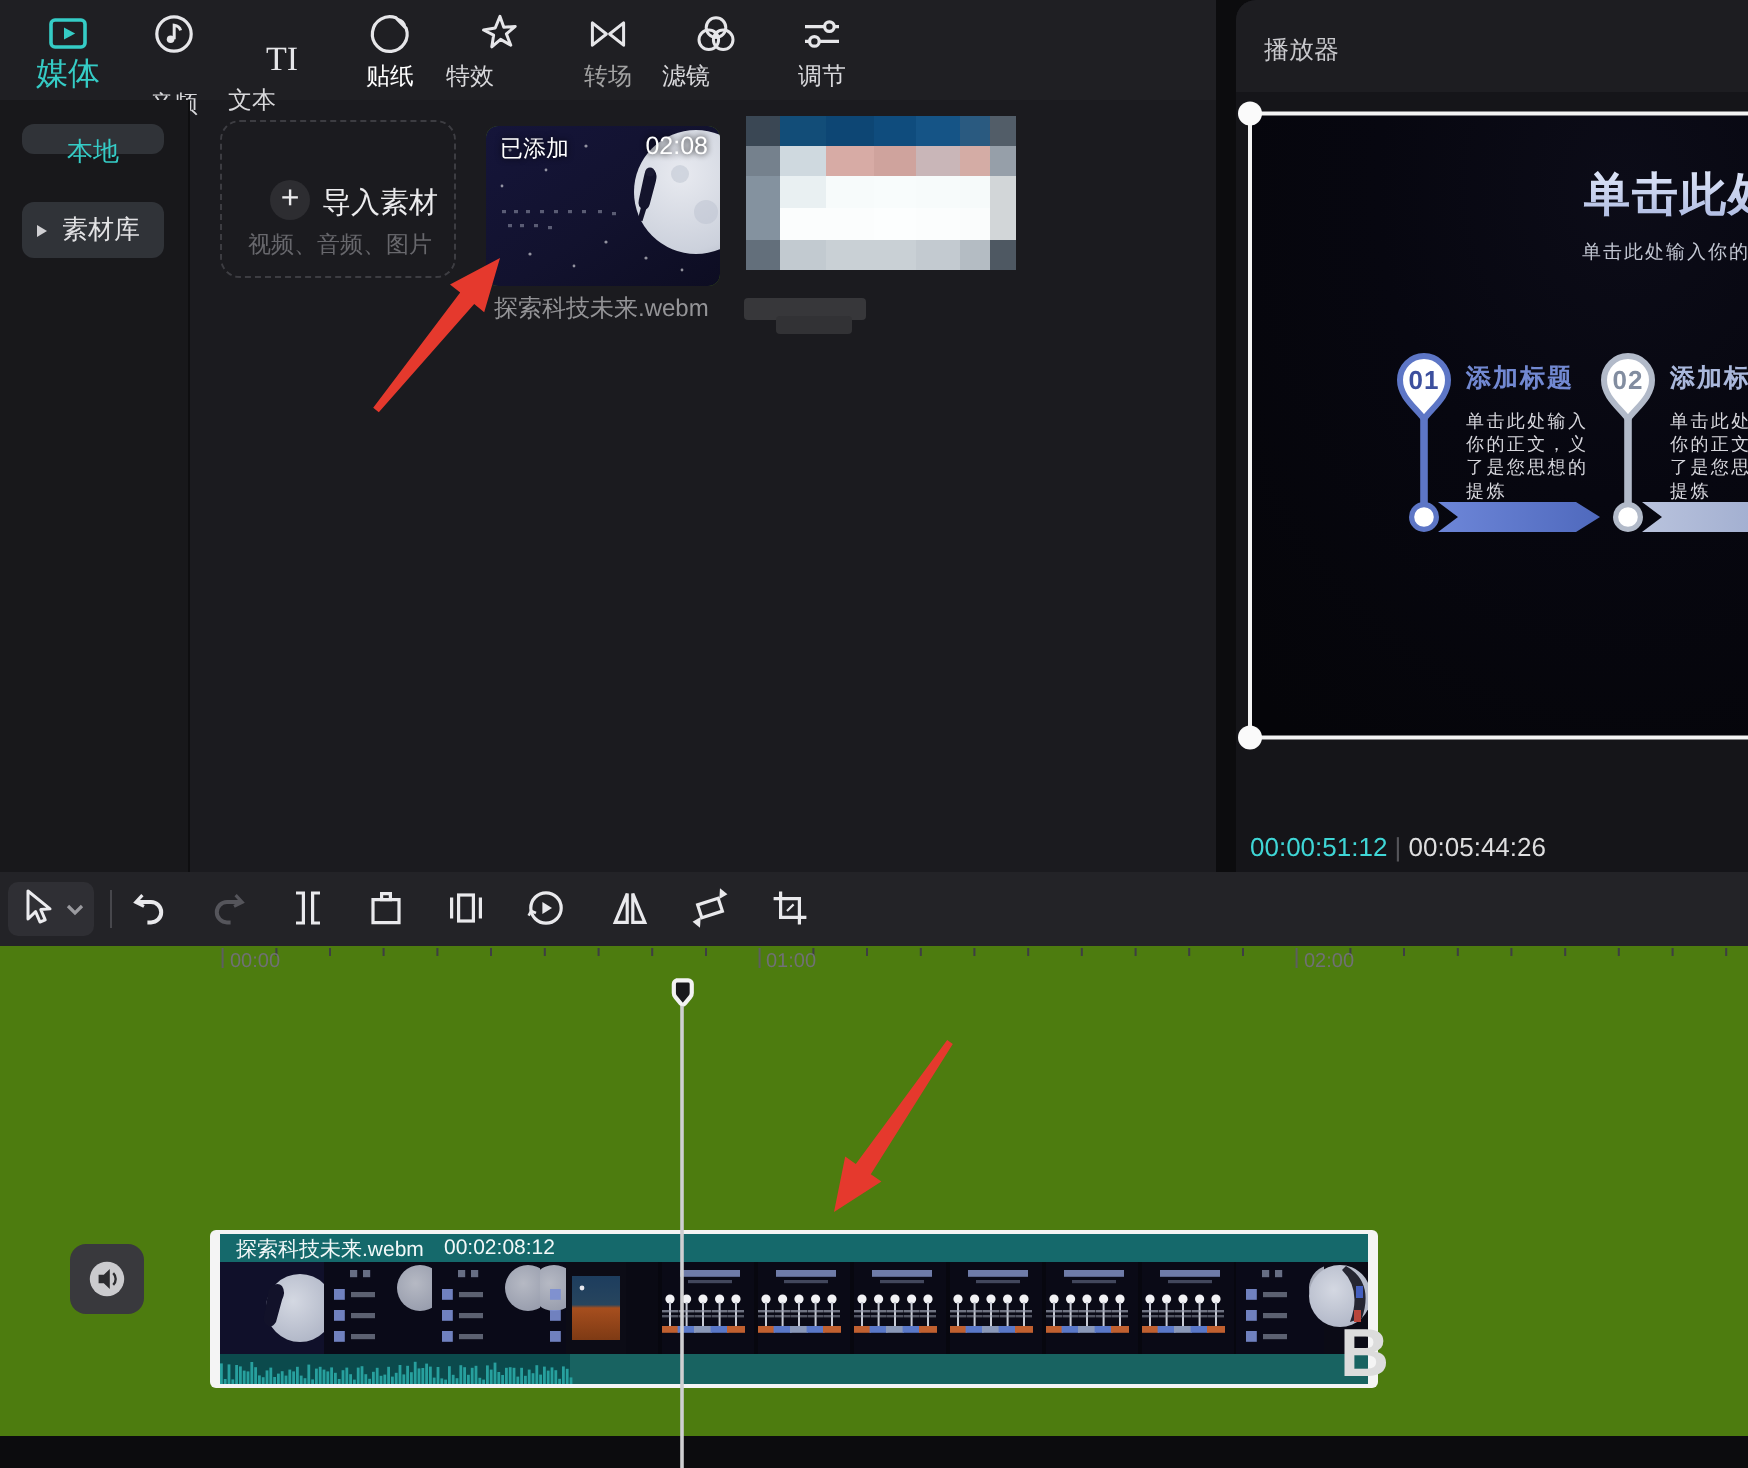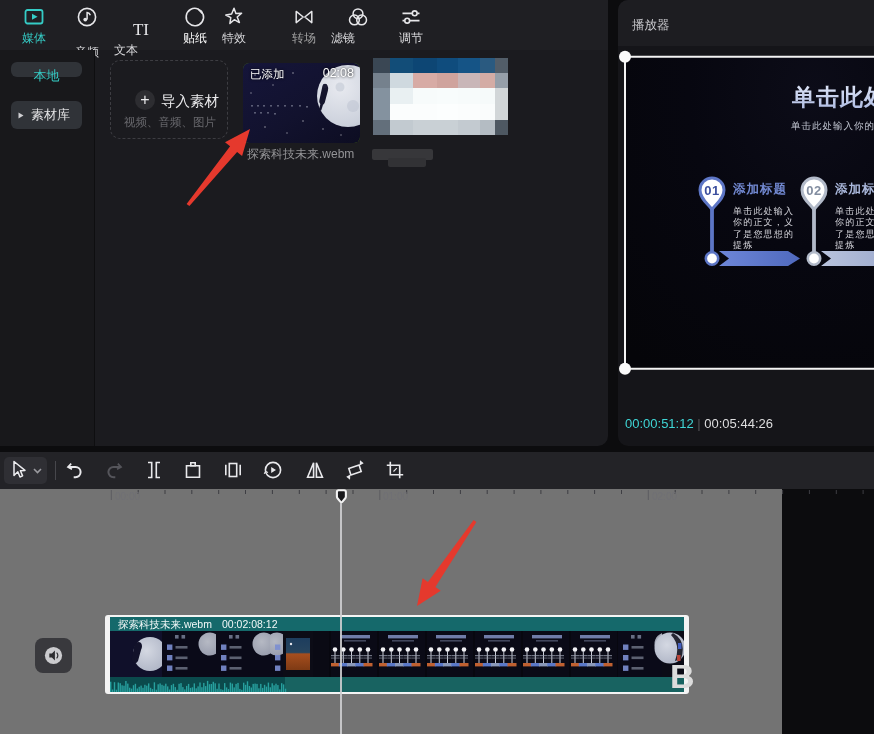--- a/index.html
+++ b/index.html
@@ -7,21 +7,21 @@
 </style></head>
 <body>
 
 <div class="abs" style="left:0;top:0;width:608px;height:446px;background:#1b1b1f;border-radius:0 0 10px 0">
 <div class="abs" style="left:0;top:0;width:608px;height:50px;background:#1f1f23"></div>
 <div class="abs" style="left:7px;top:4px;width:54px;height:44px;text-align:center">
       <svg width="26" height="26" viewBox="0 0 26 26" style="display:block;margin:0 auto">
         <rect x="4.5" y="6" width="17" height="13.5" rx="2" fill="none" stroke="#35ccc6" stroke-width="1.8"></rect>
         <path d="M11 9.7 L16.6 12.75 L11 15.8 Z" fill="#35ccc6"></path>
       </svg>
-      <div style="font-size:12px;line-height:14px;color:#35ccc6;margin-top:1px">媒体</div>
+      <div style="font-size:16px;line-height:14px;color:#35ccc6;margin-top:1px">媒体</div>
     </div>
 <div class="abs" style="left:60px;top:4px;width:54px;height:44px;text-align:center">
       <svg width="26" height="26" viewBox="0 0 26 26" style="display:block;margin:0 auto">
         <circle cx="13" cy="13" r="8.6" fill="none" stroke="#e6e6e9" stroke-width="1.6"></circle>
         <circle cx="11.3" cy="15.6" r="1.9" fill="#e6e6e9"></circle>
         <path d="M13.1 15.6 V8.6 q2.6 .3 3.2 2.6" fill="none" stroke="#e6e6e9" stroke-width="1.5"></path>
       </svg>
       <div style="font-size:12px;line-height:14px;color:#d8d8db;margin-top:15px">音频</div>
     </div>
 <div class="abs" style="left:114px;top:16px;width:54px;height:44px;text-align:left">
@@ -30,21 +30,21 @@
       </svg>
       <div style="font-size:12px;line-height:14px;color:#d8d8db;margin-top:1px">文本</div>
     </div>
 <div class="abs" style="left:168px;top:4px;width:54px;height:44px;text-align:center">
       <svg width="26" height="26" viewBox="0 0 26 26" style="display:block;margin:0 auto">
         <path d="M16 4.9 A8.7 8.7 0 1 0 21.1 10.2 L16 4.9 Z" fill="none" stroke="#e6e6e9" stroke-width="1.6" stroke-linejoin="round"></path>
         <path d="M16.6 5.6 Q20.5 6.6 20.4 9.8" fill="none" stroke="#e6e6e9" stroke-width="1.4"></path>
       </svg>
       <div style="font-size:12px;line-height:14px;color:#ffffff;margin-top:1px">贴纸</div>
     </div>
-<div class="abs" style="left:207px;top:4px;width:54px;height:44px;text-align:center">
+<div class="abs" style="left:223px;top:4px;width:54px;height:44px;">
       <svg width="26" height="26" viewBox="0 0 26 26" style="display:block;margin:0 auto">
         <path d="M13 4.2 L14.9 9.6 L20.6 9.2 L16.2 13 L18.4 18.6 L13.3 15.7 L8.9 19.4 L9.8 13.6 L4.8 11 L10.6 10 Z" fill="none" stroke="#e6e6e9" stroke-width="1.5" stroke-linejoin="round"></path>
       </svg>
       <div style="font-size:12px;line-height:14px;color:#d8d8db;margin-top:1px">特效</div>
     </div>
 <div class="abs" style="left:277px;top:4px;width:54px;height:44px;text-align:center">
       <svg width="26" height="26" viewBox="0 0 26 26" style="display:block;margin:0 auto">
         <path d="M5.2 7.4 L12.2 13 L5.2 18.6 Z M20.8 7.4 L13.8 13 L20.8 18.6 Z" fill="none" stroke="#e6e6e9" stroke-width="1.5" stroke-linejoin="round"></path>
       </svg>
       <div style="font-size:12px;line-height:14px;color:#a3a3a3;margin-top:1px">转场</div>
@@ -220,21 +220,21 @@
         <text x="210" y="192.3" font-size="9" fill="#d6d6dc" letter-spacing="1.2">提炼</text>
 </svg>
 </div>
 <div class="abs" style="left:7px;top:416px;font-size:13px;white-space:nowrap"><span style="color:#3fd6d6">00:00:51:12</span><span style="color:#55555a"> | </span><span style="color:#dededf">00:05:44:26</span></div>
 </div>
 <svg class="abs" style="left:610px;top:48px;z-index:5" width="264" height="330" viewBox="0 0 264 330">
 <path d="M15 8.8 H264 M15 8.8 V320.8 M15 320.8 H264" fill="none" stroke="#f4f4f4" stroke-width="2"></path>
 <circle cx="15" cy="8.8" r="6" fill="#fafafa"></circle>
 <circle cx="15" cy="320.8" r="6" fill="#fafafa"></circle>
 </svg>
-<div class="abs" style="left:0;top:452px;width:782px;height:282px;background:#737373">
+<div class="abs" style="left:0;top:436px;width:874px;height:282px;background:#4d7c0f">
 <div class="abs" style="left:0;top:0;width:874px;height:37px;background:#232327"></div>
 <div class="abs" style="left:4px;top:5px;width:43px;height:27px;background:#2f2f34;border-radius:5px"></div>
 <svg class="abs" style="left:4px;top:5px" width="43" height="27" viewBox="0 0 43 27">
 <path d="M10 4.5 L10 18.5 L13.8 14.8 L16 20 L18.6 18.9 L16.4 13.8 L21 13.4 Z" fill="none" stroke="#ececef" stroke-width="1.5" stroke-linejoin="round"></path>
 <path d="M30 12 l3.5 3.5 l3.5 -3.5" fill="none" stroke="#9a9a9f" stroke-width="1.6"></path>
 </svg>
 <div class="abs" style="left:55px;top:9px;width:1px;height:19px;background:#47474c"></div>
 <svg class="abs" style="left:63px;top:6px" width="24" height="24" viewBox="0 0 24 24">
       <path d="M8.2 5.6 L4.9 9.1 L9 11.2" stroke="#e9e9ec" stroke-width="1.6" fill="none"></path>
       <path d="M5.3 9 h7.2 a5.1 5.1 0 0 1 5.1 5.1 a5.1 5.1 0 0 1 -5.1 5.1 h-1.8" stroke="#e9e9ec" stroke-width="2.0" fill="none"></path>

